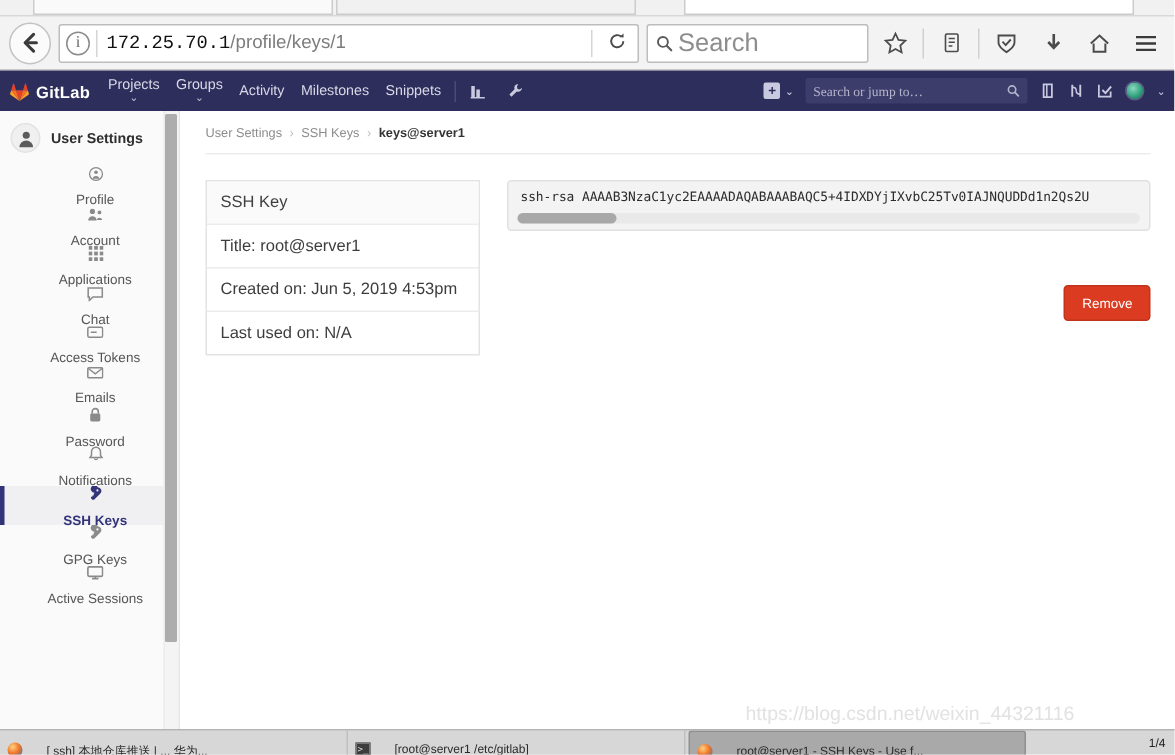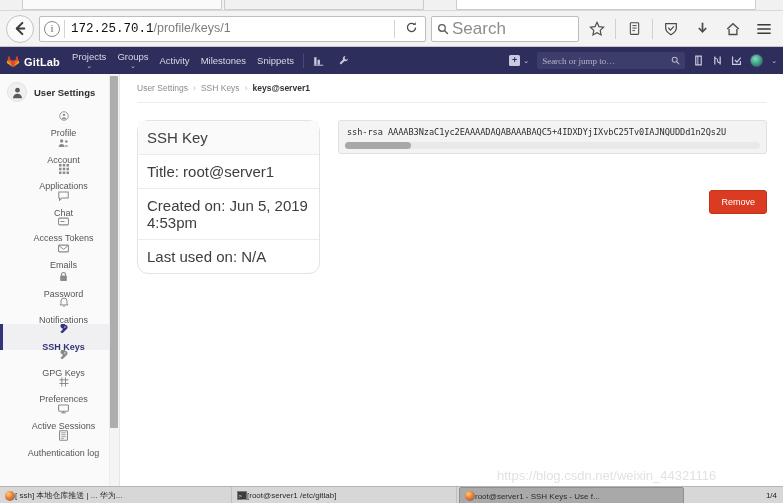--- a/index.html
+++ b/index.html
@@ -199,23 +199,23 @@
   #breadcrumb .crumb { color:#8c8c8c; }
   #breadcrumb .sep { color:#bcbcbc; }
   #breadcrumb .crumb.current { color:#333; font-weight:bold; }
 
   #content-cols { display: flex; padding-top: 17px; gap: 18px; }
 
   
   #key-card {
     width: 183px; flex: 0 0 183px;
     border: 1px solid #e3e3e3;
-    border-radius: 11px;
+    border-radius: 0;
     background: #fff;
-    font-size: 15px; color: #3d3d3d;
+    font-size: 11px; color: #3d3d3d;
   }
   #key-card .row { padding: 8px 9px; border-top: 1px solid #ececec; }
   #key-card .row:first-child { border-top: none; background: #fafafa; }
   #key-card .row.head { font-weight: normal; color:#404040; }
 
   
   #key-detail { flex: 1 1 auto; min-width: 0; }
   #fingerprint {
     font-family: "DejaVu Sans Mono", monospace;
     font-size: 9px; color: #3a3a3a;
@@ -276,21 +276,21 @@
   #taskbar {
     position: absolute; left:0; bottom:0;
     width: 783px; height: 17px;
     background: #d7d7d7;
     border-top: 1px solid #b4b4b4;
     display: flex; align-items: flex-start;
     font-size: 8px; color: #2a2a2a;
     overflow: hidden;
   }
   .task-item {
-    height: 17px; display:flex; align-items:center; gap:0;
+    height: 17px; display:flex; align-items:flex-start; gap:16px;
     padding: 8px 5px; white-space: nowrap; overflow: hidden;
     border-right: 1px solid #c0c0c0;
   }
   .task-item.tb1 { width: 232px; background: #d7d7d7; }
   .task-item.tb2 { width: 225px; background: #d7d7d7; }
   .task-item.tb3 { width: 225px; background: #a9a9a9; border:1px solid #8f8f8f; border-radius:2px; margin-left:2px;}
   .task-icon-fx {
     width:10px;height:10px;border-radius:50%;flex:0 0 auto;
     background: radial-gradient(circle at 35% 30%, #ffd27f, #f0762a 45%, #2f6fb5 100%);
   }
@@ -575,44 +575,27 @@
       <div class="side-item">
         <span class="ic">
             <svg width="10" height="11" viewBox="0 0 12 13">
               <path d="M7.4 0.8 a3 3 0 1 0-2.6 4.5 L4.2 6.3 v1.1 H3.1 v1.1 H2 v1.2 l1.1 1.1 h1.3 L9.1 6.2 a3 3 0 0 0-1.7-5.4 z M8 3.4 a0.85 0.85 0 1 1-1.7 0 a0.85 0.85 0 0 1 1.7 0 z" fill="currentColor"></path>
             </svg>
           </span>
         <span>GPG Keys</span>
       </div>
       <div class="side-item">
         <span class="ic">
-            <svg width="10" height="10" viewBox="0 0 12 12">
-              <path d="M3.4 0.6 v10.8 M7.8 0.6 v10.8 M0.6 3.4 h10.8 M0.6 7.8 h10.8" stroke="currentColor" stroke-width="1.2"></path>
-            </svg>
-          </span>
-        <span>Preferences</span>
-      </div>
-      <div class="side-item">
-        <span class="ic">
             <svg width="11" height="10" viewBox="0 0 13 11">
               <rect x="0.7" y="0.7" width="11.6" height="7.4" rx="1" fill="none" stroke="currentColor" stroke-width="1.3"></rect>
               <path d="M4 10 h5" stroke="currentColor" stroke-width="1.4"></path>
               <path d="M6.5 8.2 v1.6" stroke="currentColor" stroke-width="1.2"></path>
             </svg>
           </span>
         <span>Active Sessions</span>
-      </div>
-      <div class="side-item">
-        <span class="ic">
-            <svg width="9" height="11" viewBox="0 0 11 13">
-              <rect x="0.7" y="0.7" width="9.6" height="11.6" rx="1" fill="none" stroke="currentColor" stroke-width="1.3"></rect>
-              <path d="M2.8 3.2h5.4M2.8 5.6h5.4M2.8 8h5.4M2.8 10.2h3" stroke="currentColor" stroke-width="1"></path>
-            </svg>
-          </span>
-        <span>Authentication log</span>
       </div>
     </div>
 
     <div class="side-footer">
       <span class="ic" style="width:11px;display:flex;justify-content:center;color:#6e6e6e">
         <svg width="11" height="9" viewBox="0 0 13 10">
             <path d="M5.6 1 L1.6 5 L5.6 9 M11.4 1 L7.4 5 L11.4 9" fill="none" stroke="currentColor" stroke-width="1.5" stroke-linecap="round"></path>
           </svg>
       </span>
       <span>Collapse sidebar</span>

